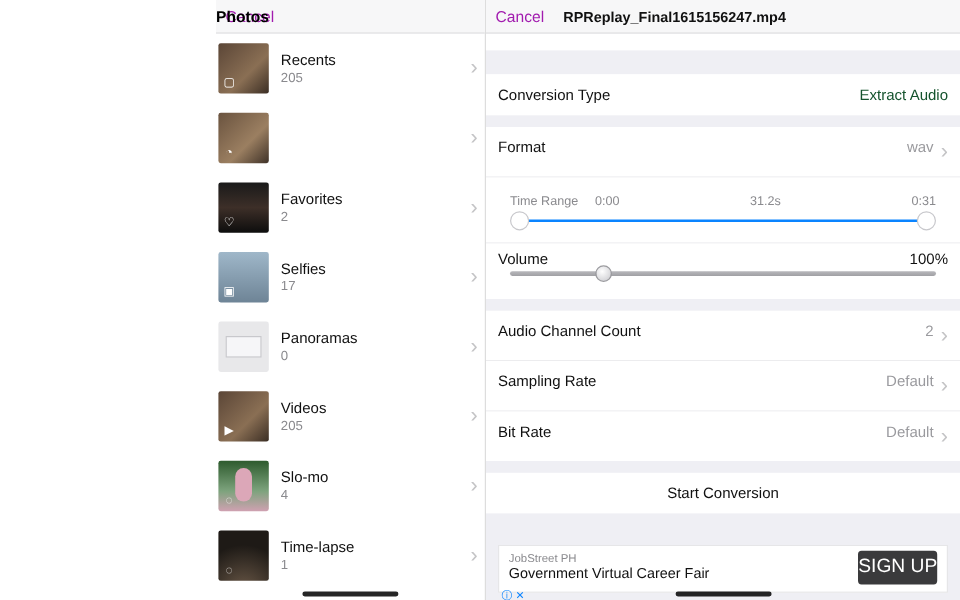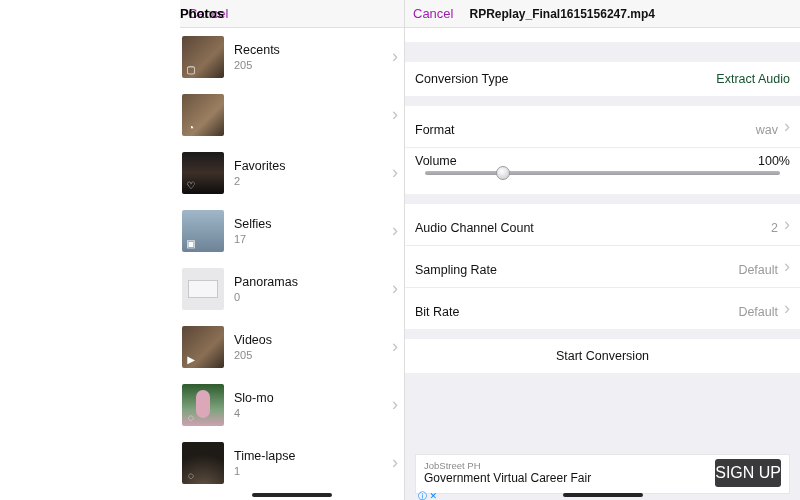--- a/index.html
+++ b/index.html
@@ -100,21 +100,21 @@
   .thumb.slomo::before { content:""; position:absolute; left:14px; top:6px; width:14px; height:28px; background:#dca7b8; border-radius:10px; }
   .thumb.timelapse { background: radial-gradient(circle at 50% 120%, #6a5847, #1e1a16 70%); }
   .aname { font-size: 12.5px; font-weight: 500; color: #111; }
   .acount { font-size: 11px; color: #8a8a8e; margin-top: 2px; }
 
   
   .group { background: #fff; margin-top: 10px; }
   .group:first-child { margin-top: 0; }
   .row {
     display: flex;
-    align-items: flex-end;
+    align-items: flex-start;
     padding: 10px 10px;
     border-bottom: 1px solid #ececee;
     background: #fff;
     position: relative;
     font-size: 12.5px;
   }
   .row:last-child { border-bottom: none; }
   .row.tall { padding-top:8px; padding-bottom:6px; }
   .row .label { color: #111; }
   .row .val { margin-left: auto; color: #9a9a9e; }
@@ -266,20 +266,33 @@
         <span class="label">Conversion Type</span>
         <span class="val">Extract Audio</span>
       </div>
     </div>
 
     <div class="group">
       <div class="row chev">
         <span class="label">Format</span>
         <span class="val">wav</span>
       </div>
+      <div class="row tall" style="display:block;padding-bottom:0">
+        <div class="tr-top">
+          <span>Time Range</span>
+          <span style="margin-left:14px">0:00</span>
+          <span class="mid">31.2s</span>
+          <span>0:31</span>
+        </div>
+        <div class="tr-bar">
+          <div class="tr-track"></div>
+          <div class="tr-knob k1"></div>
+          <div class="tr-knob k2"></div>
+        </div>
+      </div>
       <div class="row tall" style="display:block;padding-top:6px">
         <div style="display:flex">
           <span class="label">Volume</span>
           <span class="val" style="color:#111">100%</span>
         </div>
         <div class="vol-bar">
           <div class="vol-track"></div>
           <div class="vol-knob" id="volknob" style="left: calc(22% - 7px);"></div>
         </div>
       </div>

